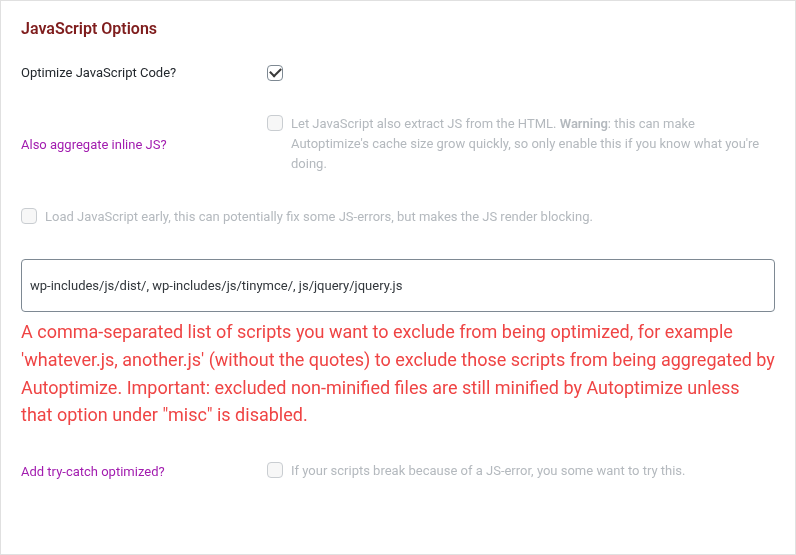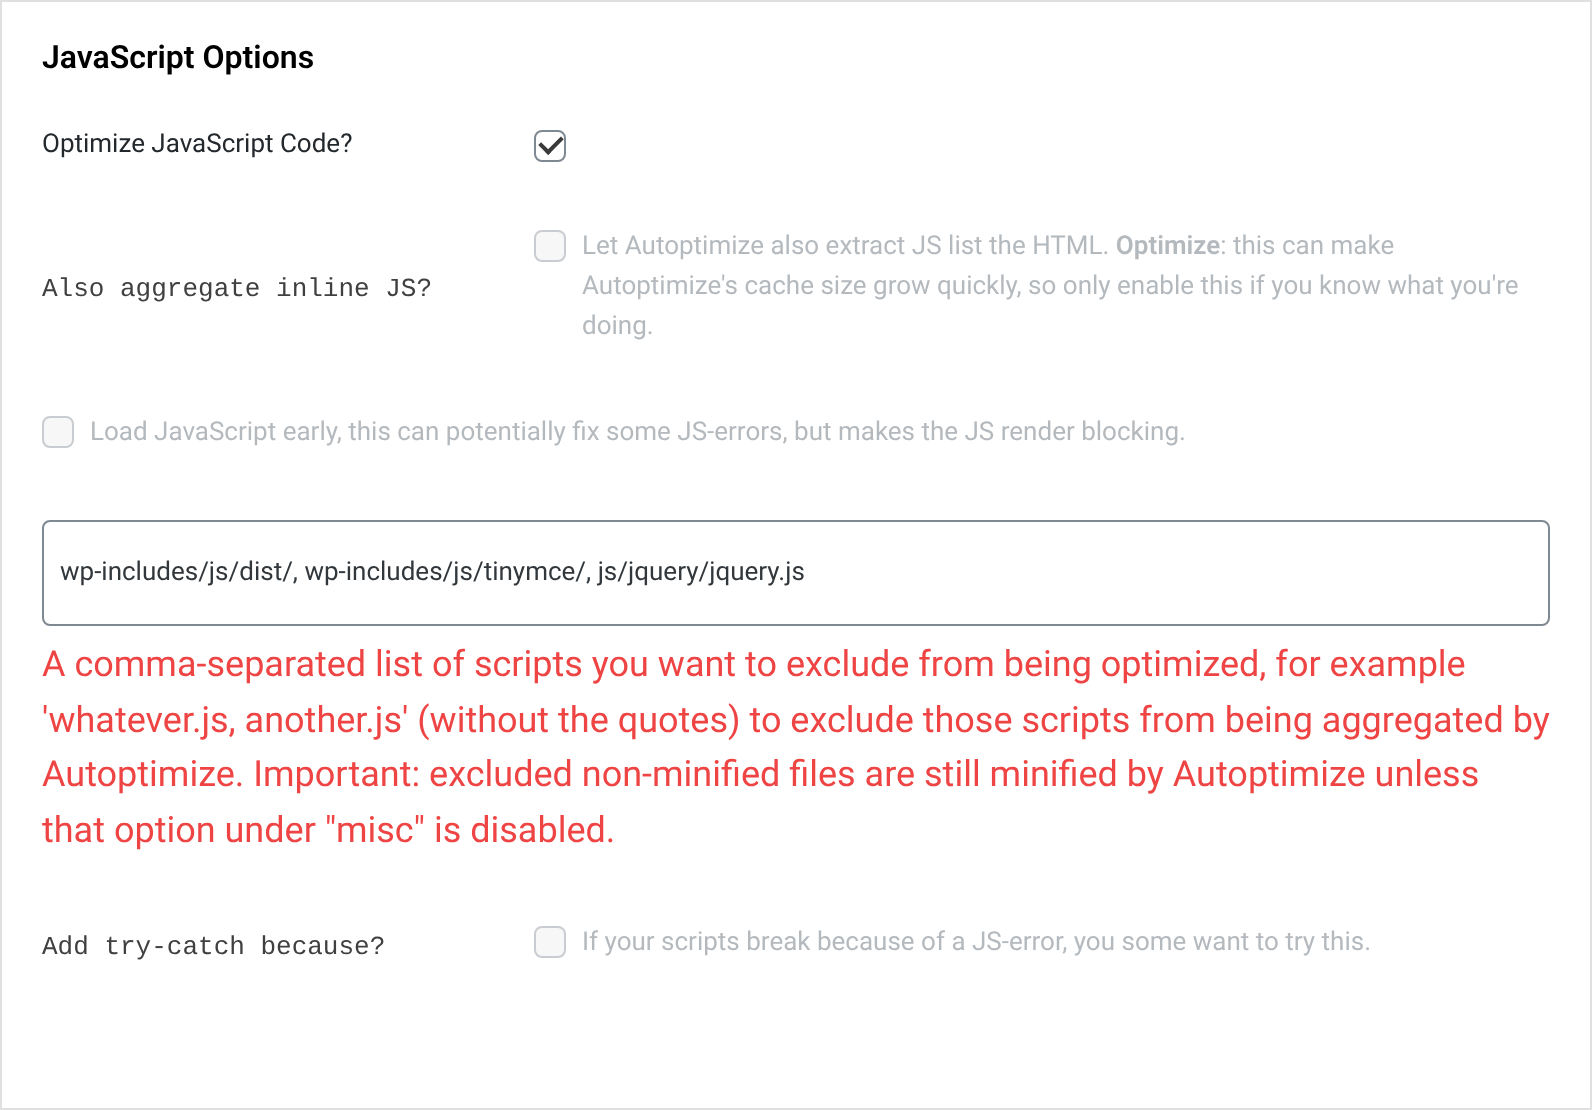--- a/index.html
+++ b/index.html
@@ -17,31 +17,30 @@
     .panel {
       background: #fff;
       border: 1px solid #e0e0e0;
       width: 796px;
       height: 555px;
       padding: 18px 20px;
     }
     .panel-title {
       font-size: 16px;
       font-weight: 600;
-      color: #000000;
+      color: #7f1d1d;
       margin-bottom: 24px;
     }
     .form-row {
       display: flex;
       align-items: center;
       margin-bottom: 32px;
     }
     .form-row.disabled .row-label {
-      color: #404040;
-      font-family: Liberation Mono, monospace;
+      color: #a21caf;
     }
     .form-row.disabled .row-description {
       color: #b4b9be;
     }
     .row-label {
       flex: 0 0 246px;
       font-size: 13px;
       color: #23282d;
       padding-top: 2px;
       line-height: 1.4;
@@ -127,21 +126,21 @@
   </div>
 
 
   <div class="form-row disabled">
     <div class="row-label">Also aggregate inline JS?</div>
     <div class="row-content">
       <div class="checkbox-wrap">
         <span class="checkbox disabled"></span>
       </div>
       <div class="row-description">
-        <span>Let Autoptimize also extract JS list the HTML. </span><span class="bold">Optimize</span><span>: this can make Autoptimize's cache size grow quickly, so only enable this if you know what you're doing.</span>
+        <span>Let JavaScript also extract JS from the HTML. </span><span class="bold">Warning</span><span>: this can make Autoptimize's cache size grow quickly, so only enable this if you know what you're doing.</span>
       </div>
     </div>
   </div>
 
   <div class="form-row disabled">
     <div class="row-content">
       <div class="checkbox-wrap">
         <span class="checkbox disabled"></span>
       </div>
       <div class="row-description">Load JavaScript early, this can potentially fix some JS-errors, but makes the JS render blocking.</div>
@@ -149,21 +148,21 @@
   </div>
 
   <div class="form-row">
     <div class="row-content-stack">
       <input type="text" class="text-input" value="wp-includes/js/dist/, wp-includes/js/tinymce/, js/jquery/jquery.js" style="">
       <div class="below-desc">A comma-separated list of scripts you want to exclude from being optimized, for example 'whatever.js, another.js' (without the quotes) to exclude those scripts from being aggregated by Autoptimize. Important: excluded non-minified files are still minified by Autoptimize unless that option under "misc" is disabled.</div>
     </div>
   </div>
 
   <div class="form-row disabled" style="margin-bottom:0">
-    <div class="row-label">Add try-catch because?</div>
+    <div class="row-label">Add try-catch optimized?</div>
     <div class="row-content">
       <div class="checkbox-wrap">
         <span class="checkbox disabled"></span>
       </div>
       <div class="row-description">If your scripts break because of a JS-error, you some want to try this.</div>
     </div>
   </div>
 </div>
 
 </body></html>

